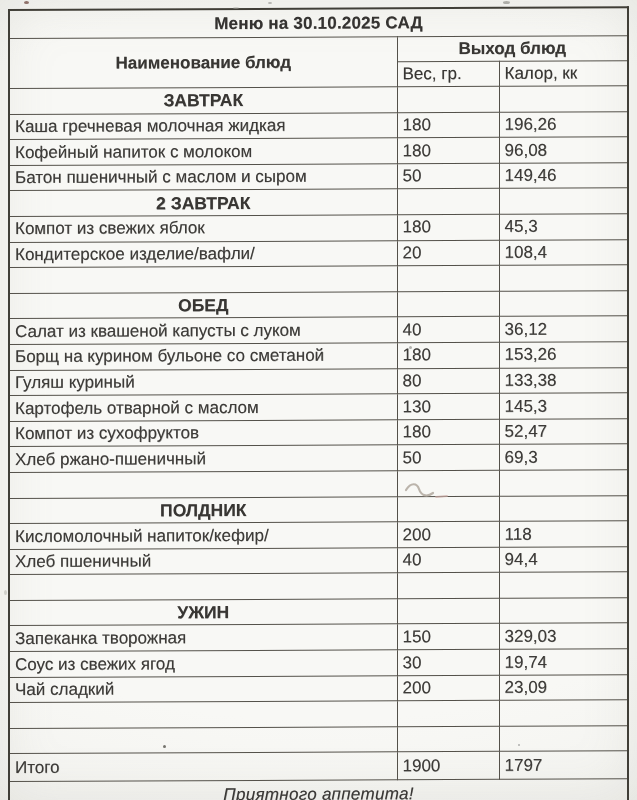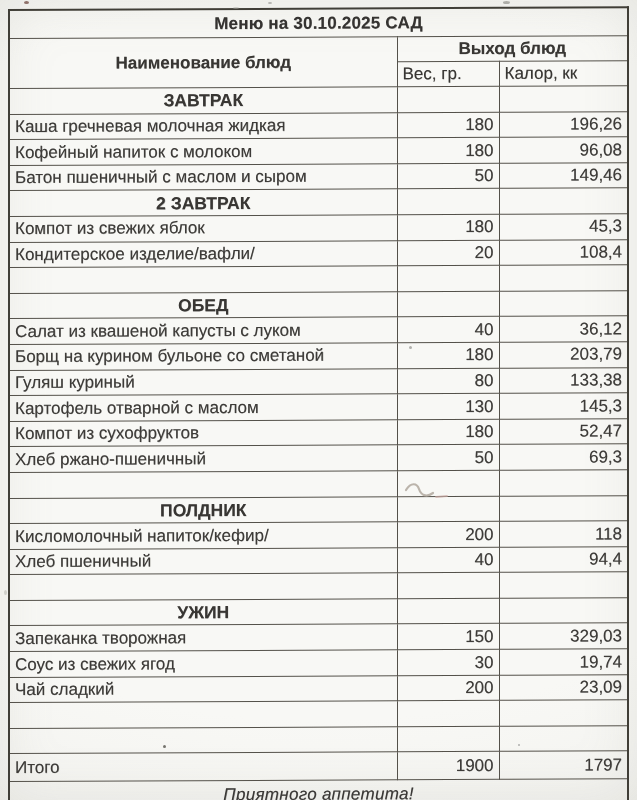--- a/index.html
+++ b/index.html
@@ -40,21 +40,21 @@
     text-align:center;font-weight:bold;font-size:18px;height:24px;color:#383633;
   }
   td.c-sub-hdr{
     text-align:left;font-weight:normal;font-size:17.5px;height:24px;
     padding-left:8px;color:#383633;
   }
   tr.r-section td:first-child{text-align:center;font-weight:bold;font-size:17.5px;color:#383633;}
   tr.r-item td:first-child,tr.r-total td:first-child{text-align:left;}
   tr.r-item td,tr.r-section td,tr.r-empty td{height:24.6px;}
   tr.r-total td{height:27px;}
-  td.num{text-align:right;padding-right:5px;}
+  td.num{text-align:left;padding-right:5px;}
   td.c-footer{
     text-align:center;font-style:italic;font-size:19px;height:26px;
     color:#3a3836;letter-spacing:.3px;
   }
   
   .artifact{position:absolute;pointer-events:none;}
   .speck{border-radius:50%;}
   .sp1{left:24px;top:1px;width:5px;height:3px;background:#7d5a52;opacity:.85;}
   .sp2{left:268px;top:2px;width:4px;height:2px;background:#8f8f8a;opacity:.6;}
   .sp3{left:233px;top:7px;width:6px;height:2px;background:#aaaaa4;opacity:.5;}
@@ -136,21 +136,21 @@
           <td class="num"></td>
         </tr>
         <tr class="r-item">
           <td>Салат из квашеной капусты с луком</td>
           <td class="num">40</td>
           <td class="num">36,12</td>
         </tr>
         <tr class="r-item">
           <td>Борщ на курином бульоне со сметаной</td>
           <td class="num">180</td>
-          <td class="num">203,79</td>
+          <td class="num">153,26</td>
         </tr>
         <tr class="r-item">
           <td>Гуляш куриный</td>
           <td class="num">80</td>
           <td class="num">133,38</td>
         </tr>
         <tr class="r-item">
           <td>Картофель отварной с маслом</td>
           <td class="num">130</td>
           <td class="num">145,3</td>

